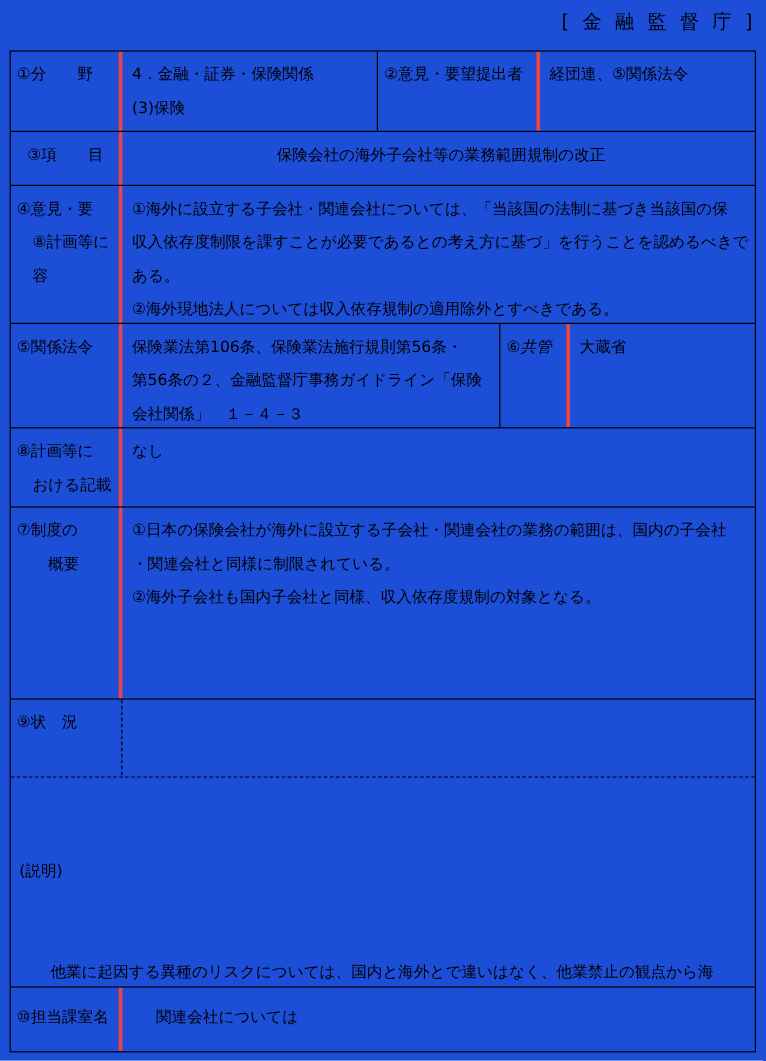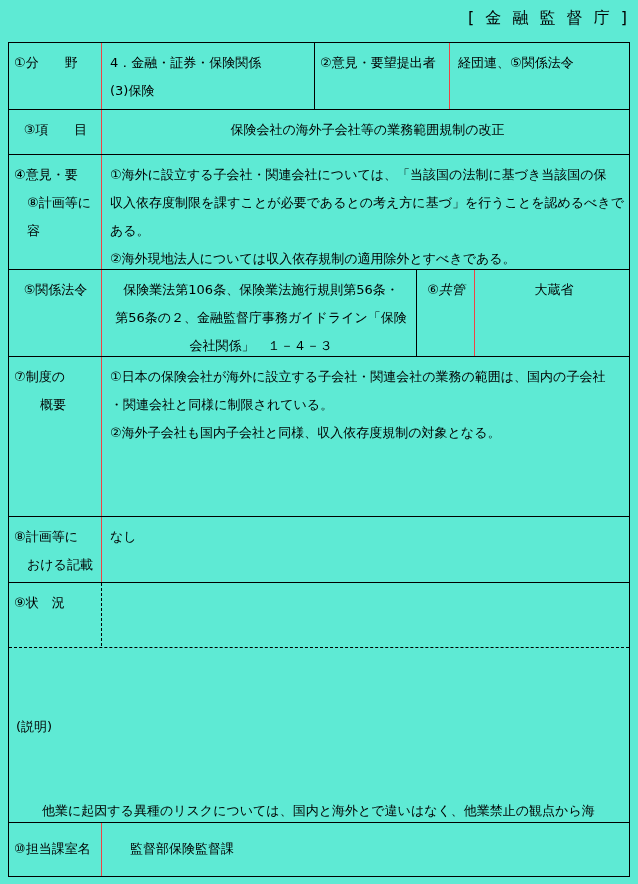--- a/index.html
+++ b/index.html
@@ -6,21 +6,21 @@
     margin: 0;
     padding: 0;
     background: #ffffff;
     color: #000000;
     font-family: "DejaVu Sans", "Liberation Sans", sans-serif;
   }
   .page {
     position: relative;
     width: 638px;
     height: 884px;
-    background: #5eead4;
+    background: #1d4ed8;
     overflow: hidden;
   }
   .agency-header {
     position: absolute;
     top: 8px;
     right: 8px;
     font-size: 16px;
     letter-spacing: 3px;
     white-space: pre;
   }
@@ -39,35 +39,35 @@
     box-sizing: border-box;
     border-bottom: 1px solid #000;
     overflow: hidden;
   }
   .frow:last-child { border-bottom: none; }
   .frow.dashed-bottom { border-bottom: 1px dashed #000; flex-direction: column; }
 
   .h68  { height: 67px; }
   .h45  { height: 45px; text-align: center; }
   .h115 { height: 115px; }
-  .h87  { height: 87px; text-align: center; }
+  .h87  { height: 87px; }
   .h160 { height: 160px; }
   .h66  { height: 66px; }
   .h65  { height: 65px; }
   .h175 { height: 175px; }
   .h54  { height: 53px; gap: 20px; }
 
   .cell {
     box-sizing: border-box;
     overflow: hidden;
     white-space: pre;
     padding: 6px 4px 0 8px;
   }
   .cell.lbl {
-    border-right: 1px solid #ef4444;
+    border-right: 3px solid #ef4444;
     padding-left: 5px;
   }
   .cell.lbl.dashed { border-right: 1px dashed #000; }
   .w-label  { width: 93px;  flex: 0 0 93px; }
   .w-cat    { width: 213px; flex: 0 0 213px; border-right: 1px solid #000; }
   .w-sublbl { width: 135px; flex: 0 0 135px; border-right: 1px solid #000; }
   .w-laws   { width: 315px; flex: 0 0 315px; border-right: 1px solid #000; }
   .w-joint  { width: 58px;  flex: 0 0 58px;  border-right: 1px solid #000; font-style: italic; }
   .w-rest   { flex: 1 1 auto; }
 
@@ -121,32 +121,32 @@
 
     <div class="frow h87">
       <div class="cell lbl w-label">⑤関係法令</div>
       <div class="cell w-laws">保険業法第106条、保険業法施行規則第56条・
 第56条の２、金融監督庁事務ガイドライン「保険
 会社関係」　１－４－３</div>
       <div class="cell lbl w-joint">⑥共管</div>
       <div class="cell w-rest">大蔵省</div>
     </div>
 
+    <div class="frow h66">
+      <div class="cell lbl w-label">⑧計画等に
+　おける記載</div>
+      <div class="cell w-rest">なし</div>
+    </div>
+
     <div class="frow h160">
       <div class="cell lbl w-label">⑦制度の
 　　概要</div>
       <div class="cell w-rest">①日本の保険会社が海外に設立する子会社・関連会社の業務の範囲は、国内の子会社
 ・関連会社と同様に制限されている。
 ②海外子会社も国内子会社と同様、収入依存度規制の対象となる。</div>
-    </div>
-
-    <div class="frow h66">
-      <div class="cell lbl w-label">⑧計画等に
-　おける記載</div>
-      <div class="cell w-rest">なし</div>
     </div>
 
     <div class="frow h65 dashed-bottom">
       <div class="cell lbl dashed w-label">⑨状　況</div>
       <div class="cell w-rest">
         <div class="options-line">
           <span class="option">□措置済・措置予定</span>
           <span class="option">□検討中</span>
           <span class="option">■措置困難</span>
           <span class="option">□その他</span>
@@ -159,17 +159,17 @@
       <div class="explain-cell">
         <div>(説明)</div>
         <div class="explain-body">　　他業に起因する異種のリスクについては、国内と海外とで違いはなく、他業禁止の観点から海
 外子会社等についても業務範囲規制、収入依存度制限を課すことが必要であるとの考え方に基づ
 くもの。</div>
       </div>
     </div>
 
     <div class="frow h54">
       <div class="cell lbl w-label v-center-pad">⑩担当課室名</div>
-      <div class="cell w-rest v-center-pad">監督部保険監督課</div>
+      <div class="cell w-rest v-center-pad">関連会社については</div>
     </div>
 
   </div>
 </div>
 
 </body></html>

